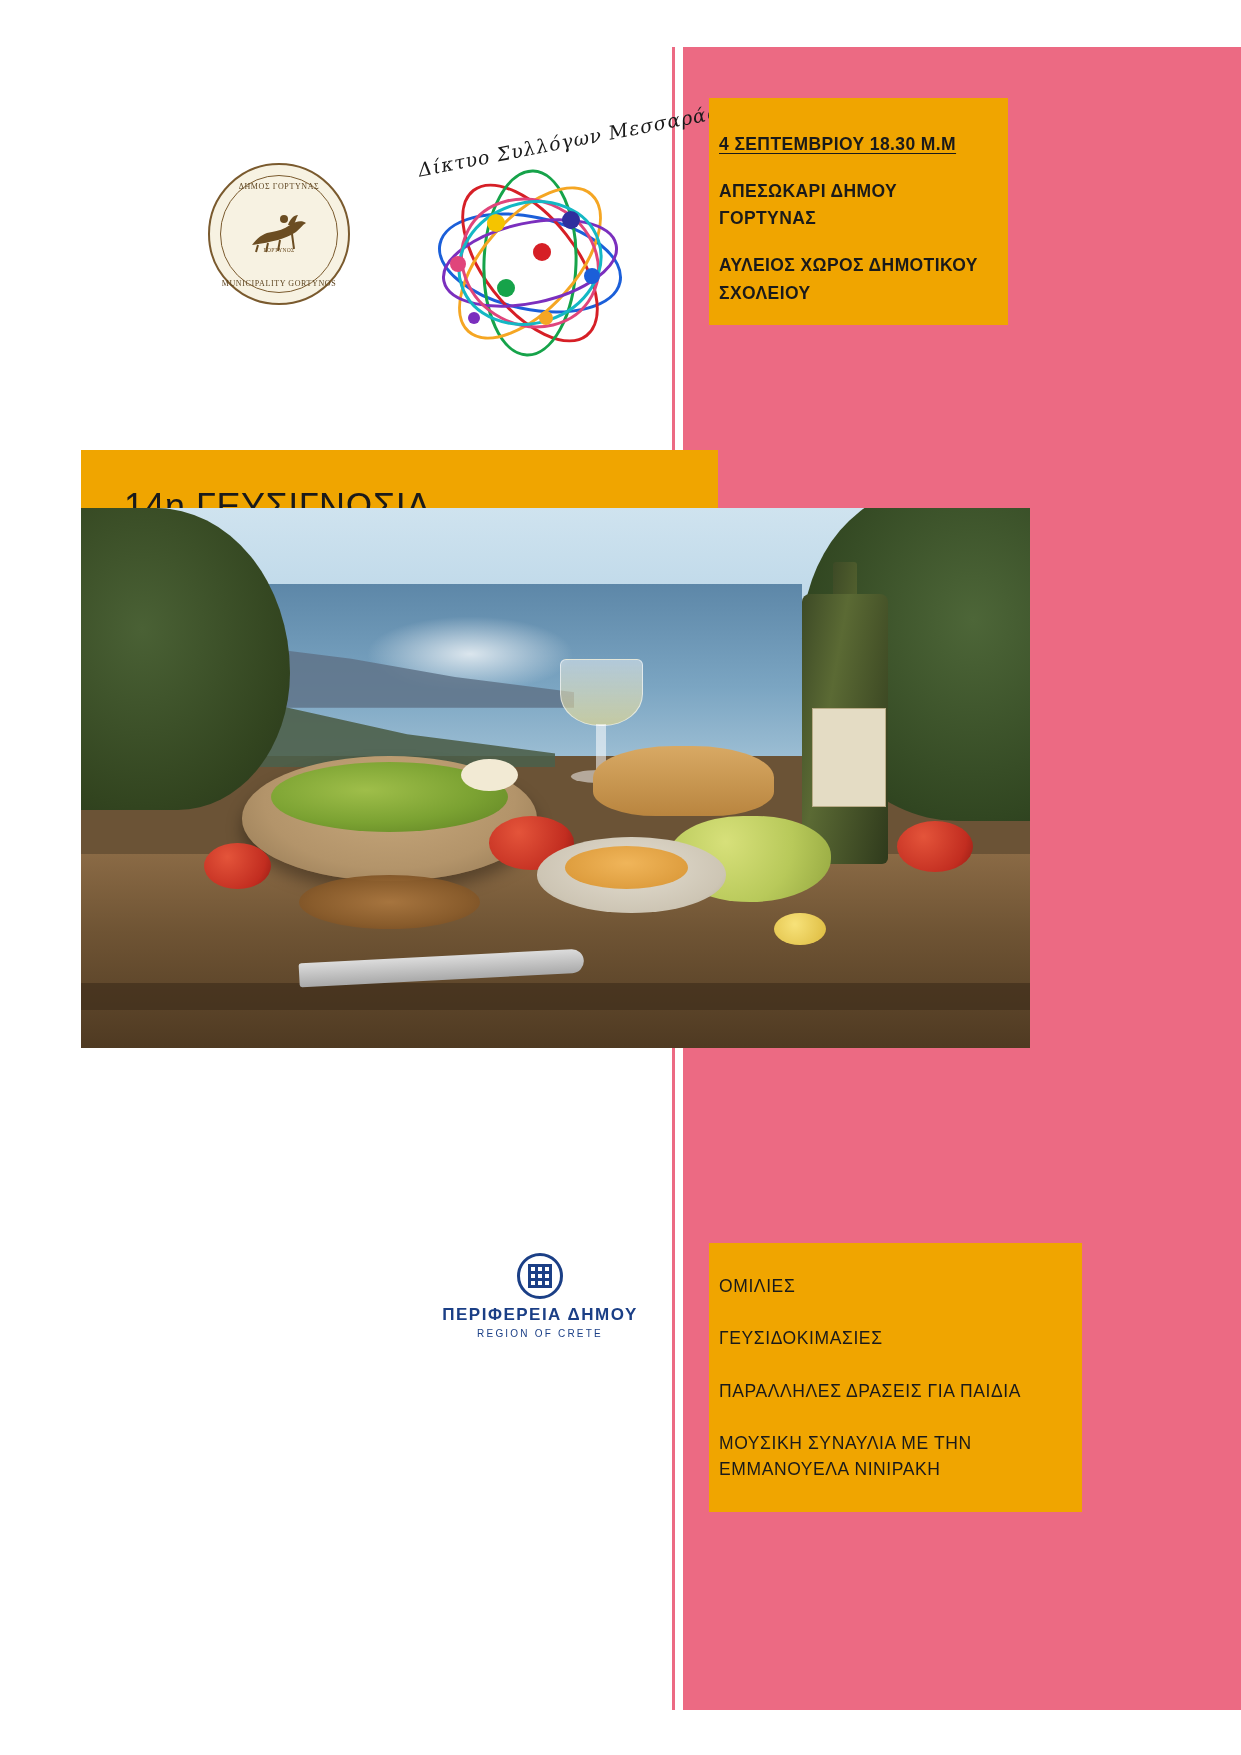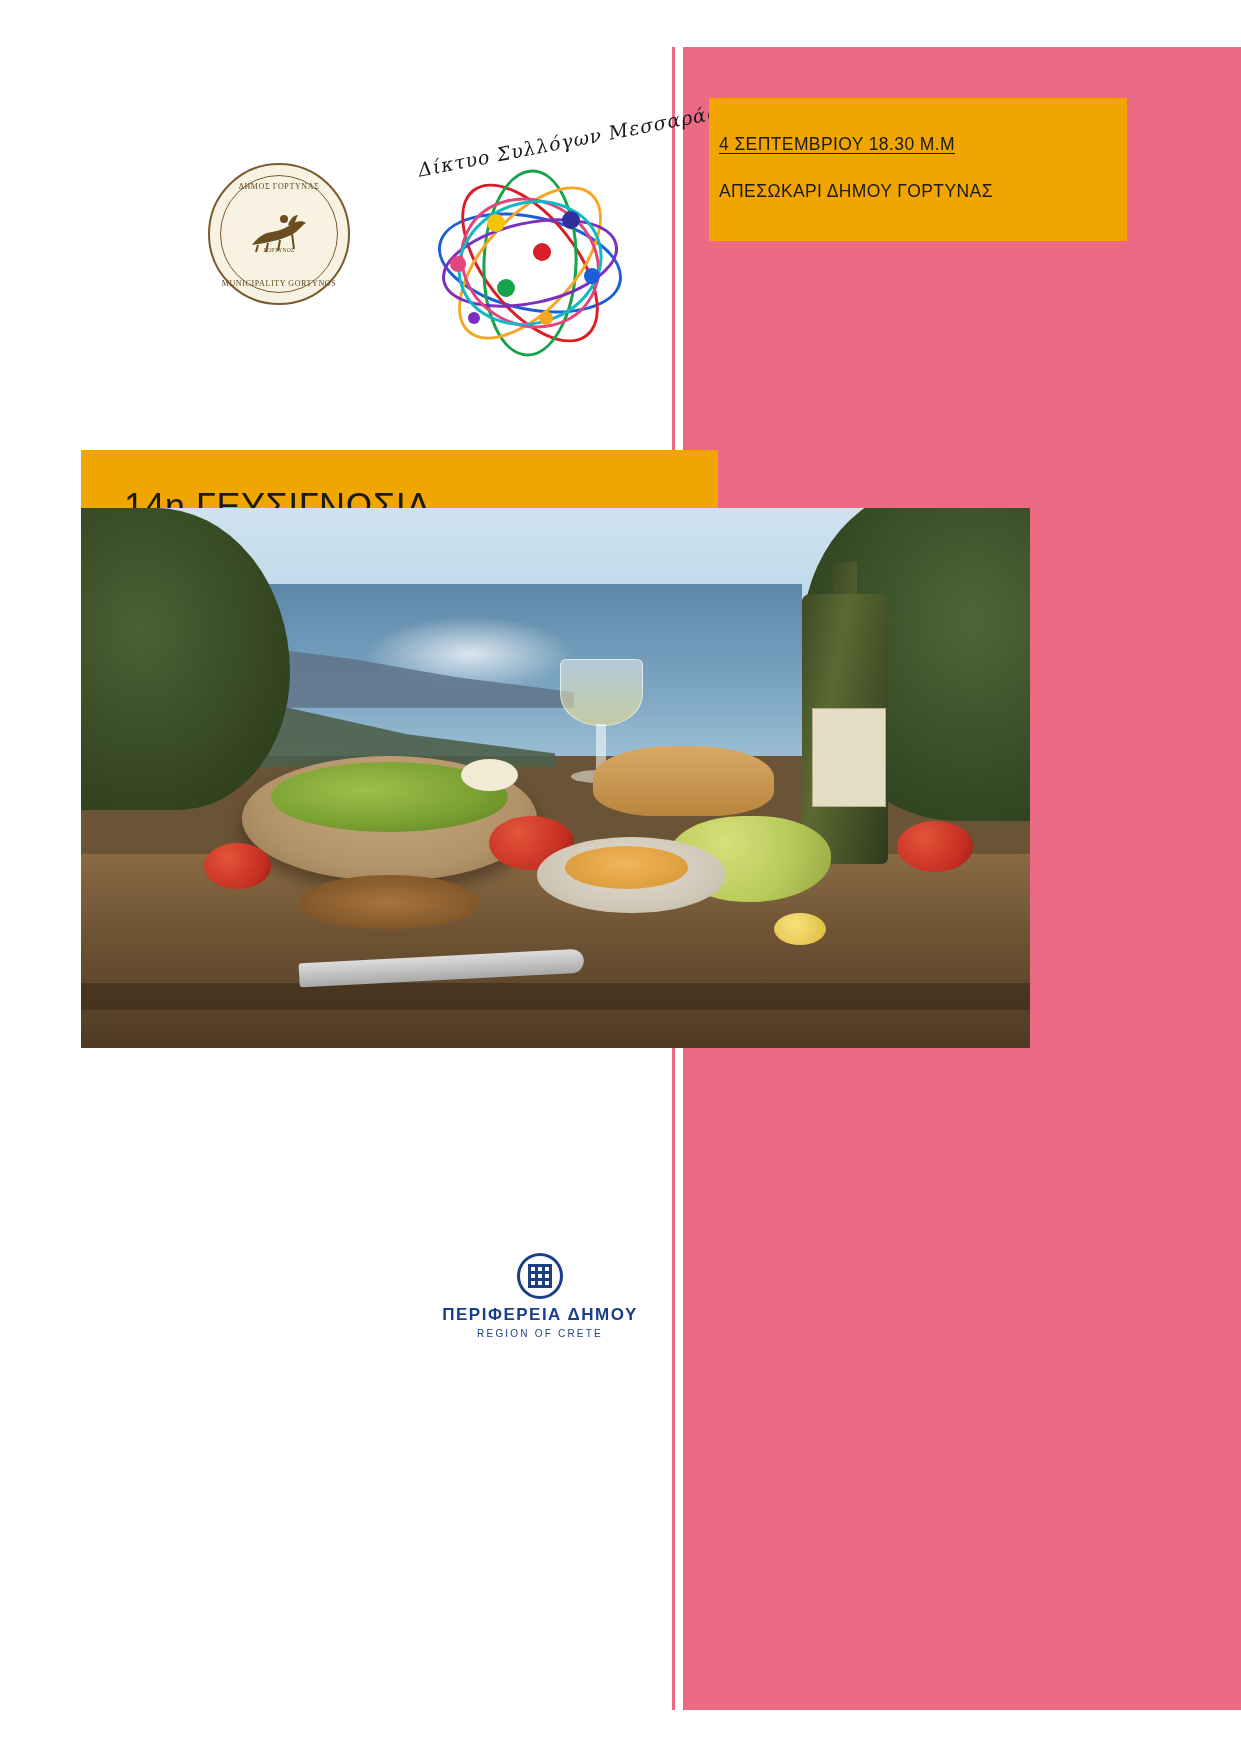--- a/index.html
+++ b/index.html
@@ -50,24 +50,25 @@
     width: 3px;
     height: 660px;
     background: #ec6a83;
   }
 
   
   .info-box {
     position: absolute;
     left: 709px;
     top: 98px;
-    width: 418px;
+    width: 299px;
     box-sizing: border-box;
     background: #f0a500;
-    padding: 33px 24px 36px 10px;
+    padding: 33px 24px 18px 10px;
+    font-weight: bold;
   }
   .info-line {
     color: #1a1a1a;
     font-size: 17.5px;
     line-height: 1.55;
     letter-spacing: 0.4px;
     margin-bottom: 20px;
   }
   .info-line.underline {
     text-decoration: underline;
@@ -424,20 +425,21 @@
         <circle cx="196" cy="108" r="8" fill="#1b5fd9"></circle>
         <circle cx="150" cy="150" r="7" fill="#f5a623"></circle>
         <circle cx="78" cy="150" r="6" fill="#7b2fbe"></circle>
       </g>
     </svg>
   </div>
 
   <div class="info-box">
     <div class="info-line underline">4 ΣΕΠΤΕΜΒΡΙΟΥ 18.30 Μ.Μ</div>
     <div class="info-line">ΑΠΕΣΩΚΑΡΙ ΔΗΜΟΥ ΓΟΡΤΥΝΑΣ</div>
+    <div class="info-line">ΑΥΛΕΙΟΣ ΧΩΡΟΣ ΔΗΜΟΤΙΚΟΥ ΣΧΟΛΕΙΟΥ</div>
   </div>
 
   <div class="title-band"></div>
   <h1 class="title-text">14η ΓΕΥΣΙΓΝΩΣΙΑ</h1>
 
   <div class="photo">
     <div class="sky"></div>
     <div class="sea"></div>
     <div class="sun-glint"></div>
     <div class="headland-far"></div>
@@ -466,14 +468,20 @@
     <div class="lemon"></div>
     <div class="knife"></div>
   </div>
 
   <div class="region-logo">
     <div class="region-emblem"></div>
     <div class="region-name">ΠΕΡΙΦΕΡΕΙΑ ΔΗΜΟΥ</div>
     <div class="region-sub">REGION OF CRETE</div>
   </div>
 
+  <div class="program-box">
+    <div class="program-line">ΟΜΙΛΙΕΣ</div>
+    <div class="program-line">ΓΕΥΣΙΔΟΚΙΜΑΣΙΕΣ</div>
+    <div class="program-line">ΠΑΡΑΛΛΗΛΕΣ ΔΡΑΣΕΙΣ ΓΙΑ ΠΑΙΔΙΑ</div>
+    <div class="program-line">ΜΟΥΣΙΚΗ ΣΥΝΑΥΛΙΑ ΜΕ ΤΗΝ ΕΜΜΑΝΟΥΕΛΑ ΝΙΝΙΡΑΚΗ</div>
+  </div>
 
 </div>
 
 </body></html>

